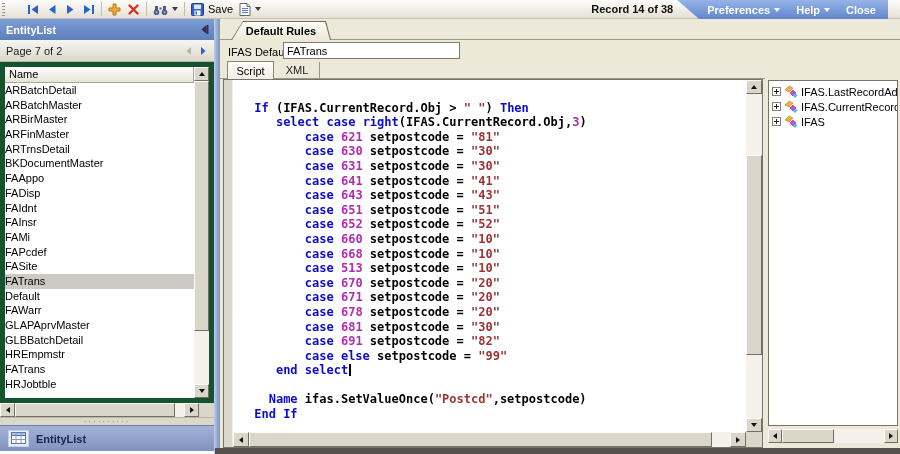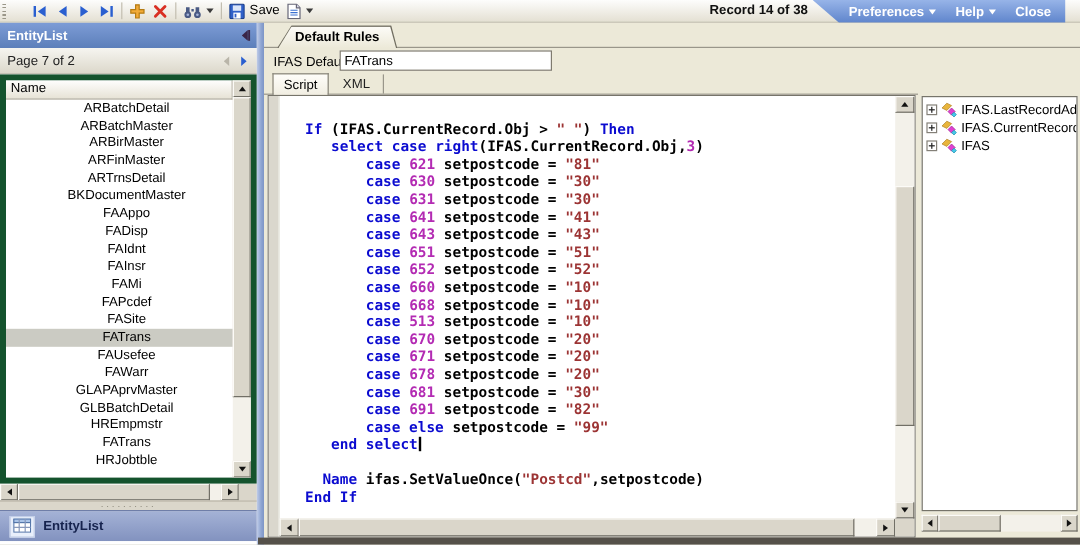--- a/index.html
+++ b/index.html
@@ -38,21 +38,21 @@
     background:linear-gradient(#f6f5f0,#dcd8cb);border-bottom:1px solid #b9b5a7;
     padding:0 6px;color:#222;}
   .lp-page .spacer{flex:1;}
   .lp-page svg{margin-left:6px;}
   .listbox{height:341px;flex:none;box-sizing:border-box;border:5px solid #14532d;
     position:relative;background:#fff;overflow:hidden;}
   .col-header{position:absolute;left:0;top:0;right:15px;height:16px;box-sizing:border-box;
     background:linear-gradient(#fefefd,#e7e3d6);border-bottom:1px solid #aca899;
     border-right:1px solid #aca899;padding:1px 4px;}
   .list-rows{position:absolute;left:0;top:16px;right:15px;bottom:0;}
-  .lrow{height:14.7px;line-height:14.7px;padding-left:12px;white-space:nowrap;overflow:hidden;text-align:center;}
+  .lrow{height:14.7px;line-height:14.7px;padding-left:0;white-space:nowrap;overflow:hidden;}
   .lrow.sel{background:#cbcbc3;}
   .vscroll{position:absolute;right:0;top:0;bottom:0;width:15px;background:#f3f1ea;}
   .vscroll .up{position:absolute;top:0;left:0;}
   .vscroll .down{position:absolute;bottom:0;left:0;}
   .sbtn{box-sizing:border-box;width:15px;height:14px;background:#dad6ca;
     border:1px solid;border-color:#fcfbf7 #716f66 #716f66 #fcfbf7;
     display:flex;align-items:center;justify-content:center;flex:none;}
   .sthumb{box-sizing:border-box;background:#dad6ca;
     border:1px solid;border-color:#fcfbf7 #716f66 #716f66 #fcfbf7;}
   .tu{width:0;height:0;border-left:3px solid transparent;border-right:3px solid transparent;border-bottom:4px solid #111;}
@@ -258,21 +258,21 @@
           <div class="lrow">ARTrnsDetail</div>
           <div class="lrow">BKDocumentMaster</div>
           <div class="lrow">FAAppo</div>
           <div class="lrow">FADisp</div>
           <div class="lrow">FAIdnt</div>
           <div class="lrow">FAInsr</div>
           <div class="lrow">FAMi</div>
           <div class="lrow">FAPcdef</div>
           <div class="lrow">FASite</div>
           <div class="lrow sel">FATrans</div>
-          <div class="lrow">FAUsefee</div>
+          <div class="lrow">Default</div>
           <div class="lrow">FAWarr</div>
           <div class="lrow">GLAPAprvMaster</div>
           <div class="lrow">GLBBatchDetail</div>
           <div class="lrow">HREmpmstr</div>
           <div class="lrow">FATrans</div>
           <div class="lrow">HRJobtble</div>
         </div>
       <div class="vscroll">
         <span class="sbtn up">
             <span class="tu"></span>

